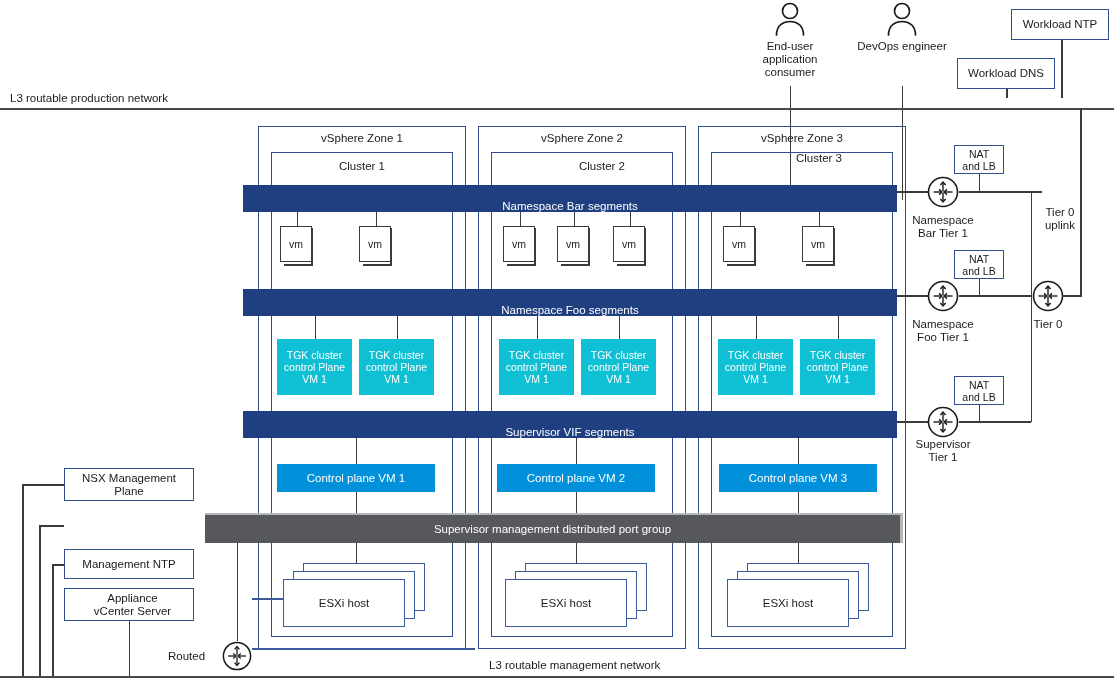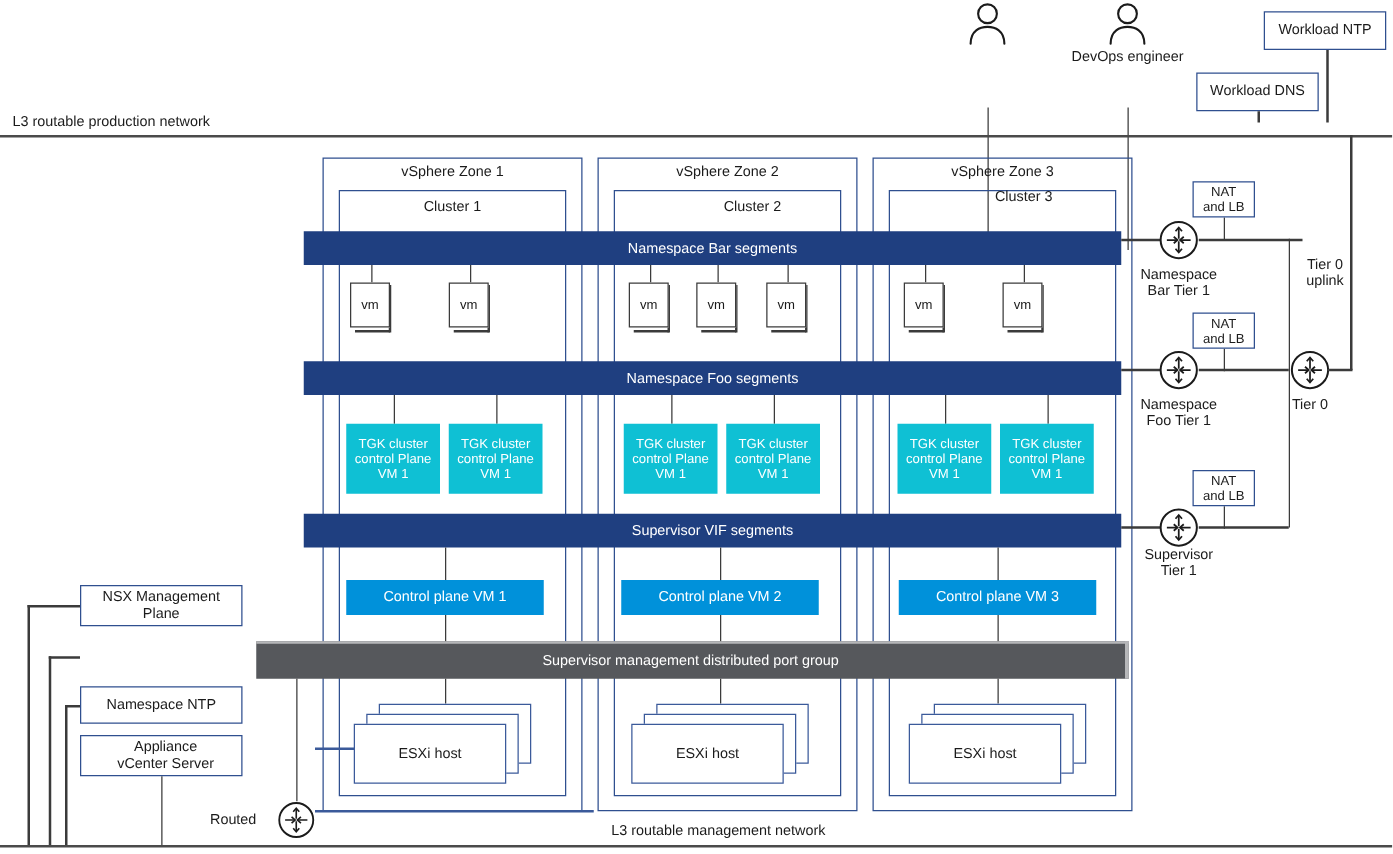--- a/index.html
+++ b/index.html
@@ -20,21 +20,21 @@
   .wbox{position:absolute;background:#ffffff;border:1.6px solid #2f4f8f;
         display:flex;align-items:center;justify-content:center;text-align:center;
         font-size:11.5px;line-height:13px;color:#1b1b1b;box-sizing:border-box;}
 
   
   .zone{position:absolute;border:1.6px solid #2f4f8f;background:transparent;box-sizing:border-box;}
   .cluster{position:absolute;border:1.6px solid #2f4f8f;background:transparent;box-sizing:border-box;}
 
   
   .segbar{position:absolute;background:#1f3f80;color:#ffffff;font-size:11.5px;
-          display:flex;align-items:center;justify-content:center;box-sizing:border-box;}
+          display:flex;align-items:flex-end;justify-content:center;box-sizing:border-box;}
   .portbar{position:absolute;background:#56585c;color:#ffffff;font-size:11.5px;
            display:flex;align-items:center;justify-content:center;box-sizing:border-box;
            border-top:2px solid #b6b7b9;border-right:3px solid #b6b7b9;}
 
   
   .vmbox{position:absolute;border:1.5px solid #3b3b3b;background:#fff;
          display:flex;align-items:center;justify-content:center;font-size:10.5px;
          color:#1b1b1b;box-sizing:border-box;}
   .vmshadow{position:absolute;background:#3b3b3b;}
 
@@ -62,20 +62,23 @@
 <body>
 
 <div id="canvas">
 
   <div class="person" style="left:772px;top:2px;">
     <svg width="36" height="34" viewBox="0 0 36 34">
       <circle cx="18" cy="9" r="7.5" fill="none" stroke="#1b1b1b" stroke-width="1.7"></circle>
       <path d="M4.5 33 C4.5 22.5 12 19.5 18 19.5 C24 19.5 31.5 22.5 31.5 33" fill="none" stroke="#1b1b1b" stroke-width="1.7" stroke-linecap="round"></path>
     </svg>
   </div>
+  <div class="lbl c" style="left:730px;top:40px;width:120px;">End-user
+application
+consumer</div>
   <div class="vline" style="left:789.5px;top:86px;height:114px;"></div>
 
   <div class="person" style="left:884px;top:2px;">
     <svg width="36" height="34" viewBox="0 0 36 34">
       <circle cx="18" cy="9" r="7.5" fill="none" stroke="#1b1b1b" stroke-width="1.7"></circle>
       <path d="M4.5 33 C4.5 22.5 12 19.5 18 19.5 C24 19.5 31.5 22.5 31.5 33" fill="none" stroke="#1b1b1b" stroke-width="1.7" stroke-linecap="round"></path>
     </svg>
   </div>
   <div class="lbl c" style="left:842px;top:40px;width:120px;">DevOps engineer</div>
   <div class="vline" style="left:901.5px;top:86px;height:114px;"></div>
@@ -349,21 +352,21 @@
     </svg>
   </div>
   <div class="lbl c" style="left:1008px;top:318px;width:80px;">Tier 0</div>
   <div class="hline" style="left:1062px;top:295px;width:20px;"></div>
 
   <div class="wbox" style="left:64px;top:468px;width:130px;height:33px;white-space:pre;">
     <span>NSX Management
 Plane</span>
   </div>
   <div class="wbox" style="left:64px;top:549px;width:130px;height:30px;">
-    <span>Namespace NTP</span>
+    <span>Management NTP</span>
   </div>
   <div class="wbox" style="left:64px;top:588px;width:130px;height:33px;white-space:pre;padding-left:7px;">
     <span>Appliance
 vCenter Server</span>
   </div>
 
   <div class="hline" style="left:22px;top:484px;width:42px;"></div>
   <div class="vline" style="left:22px;top:484px;height:192px;"></div>
 
   <div class="hline" style="left:39px;top:525px;width:25px;"></div>

